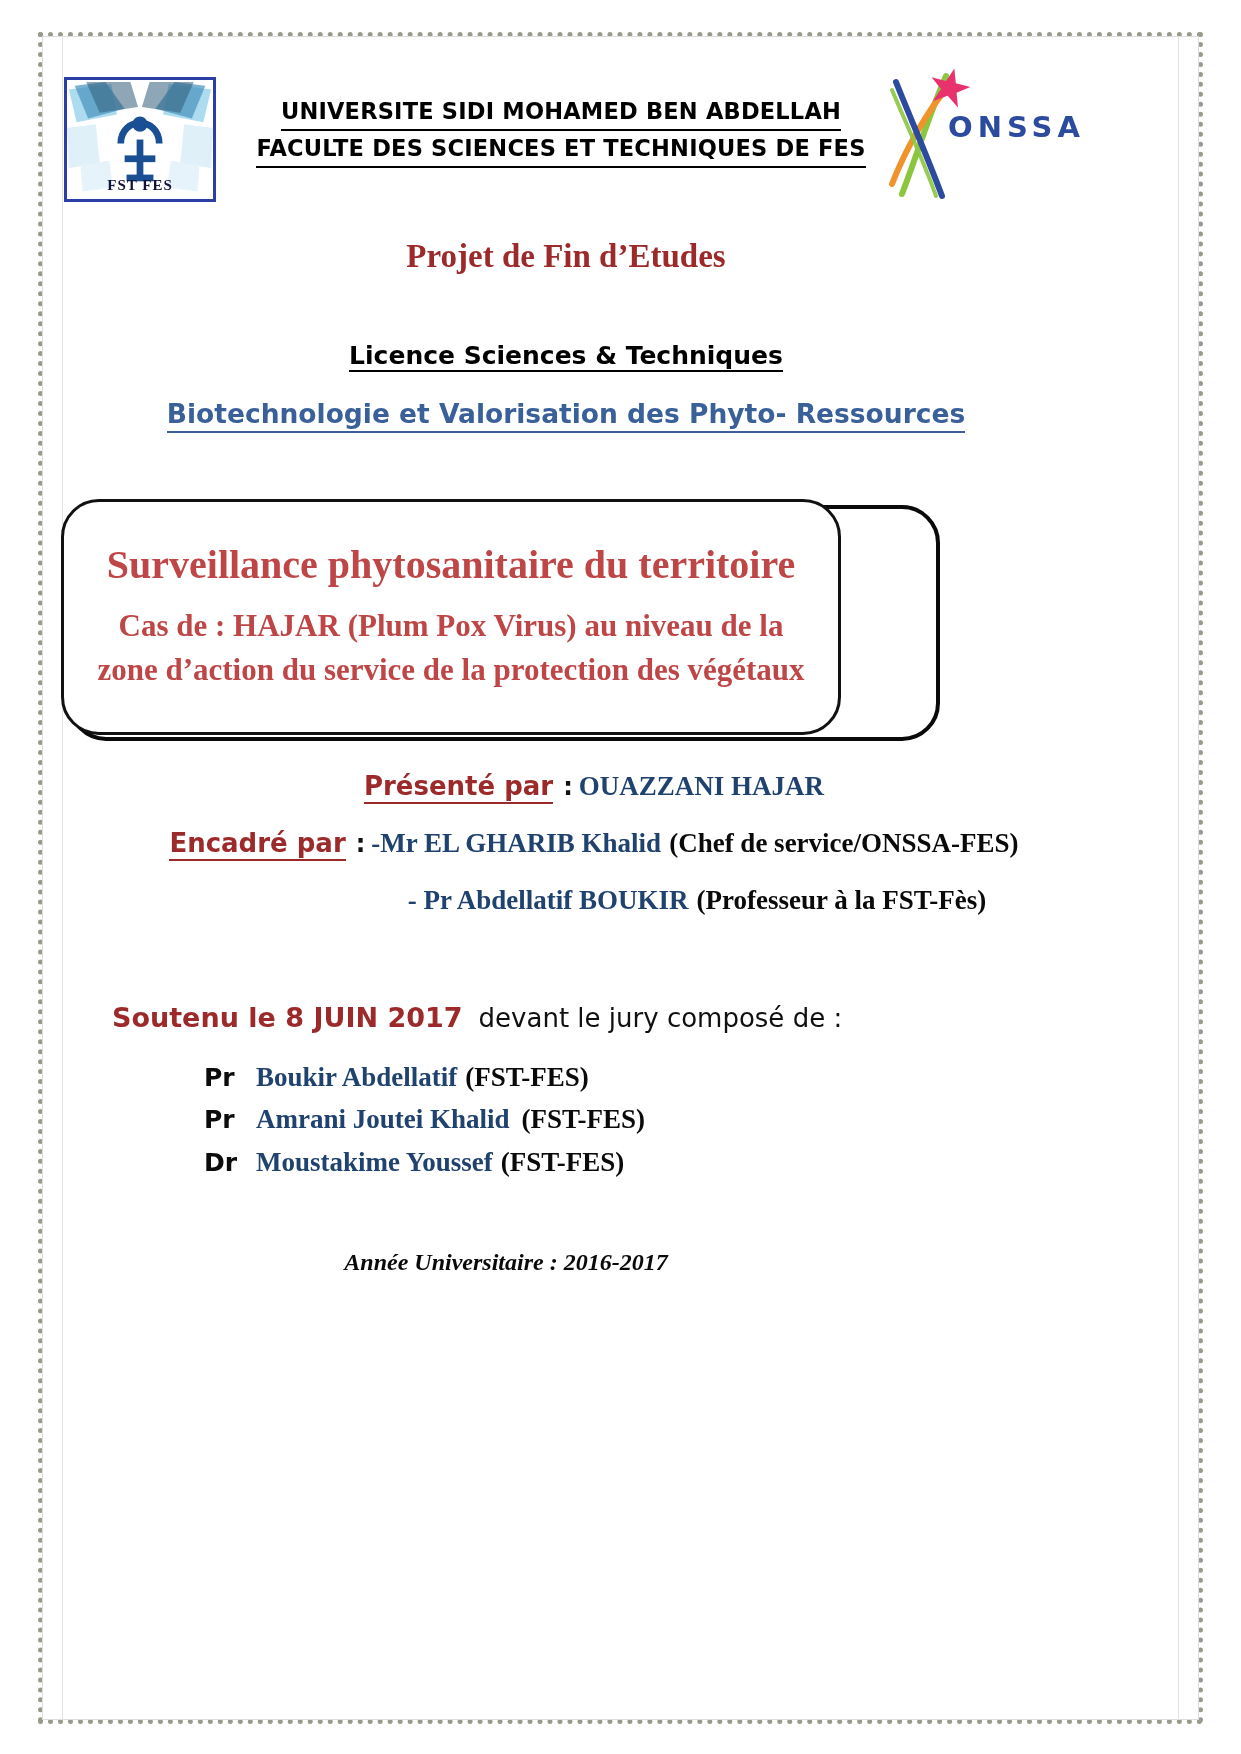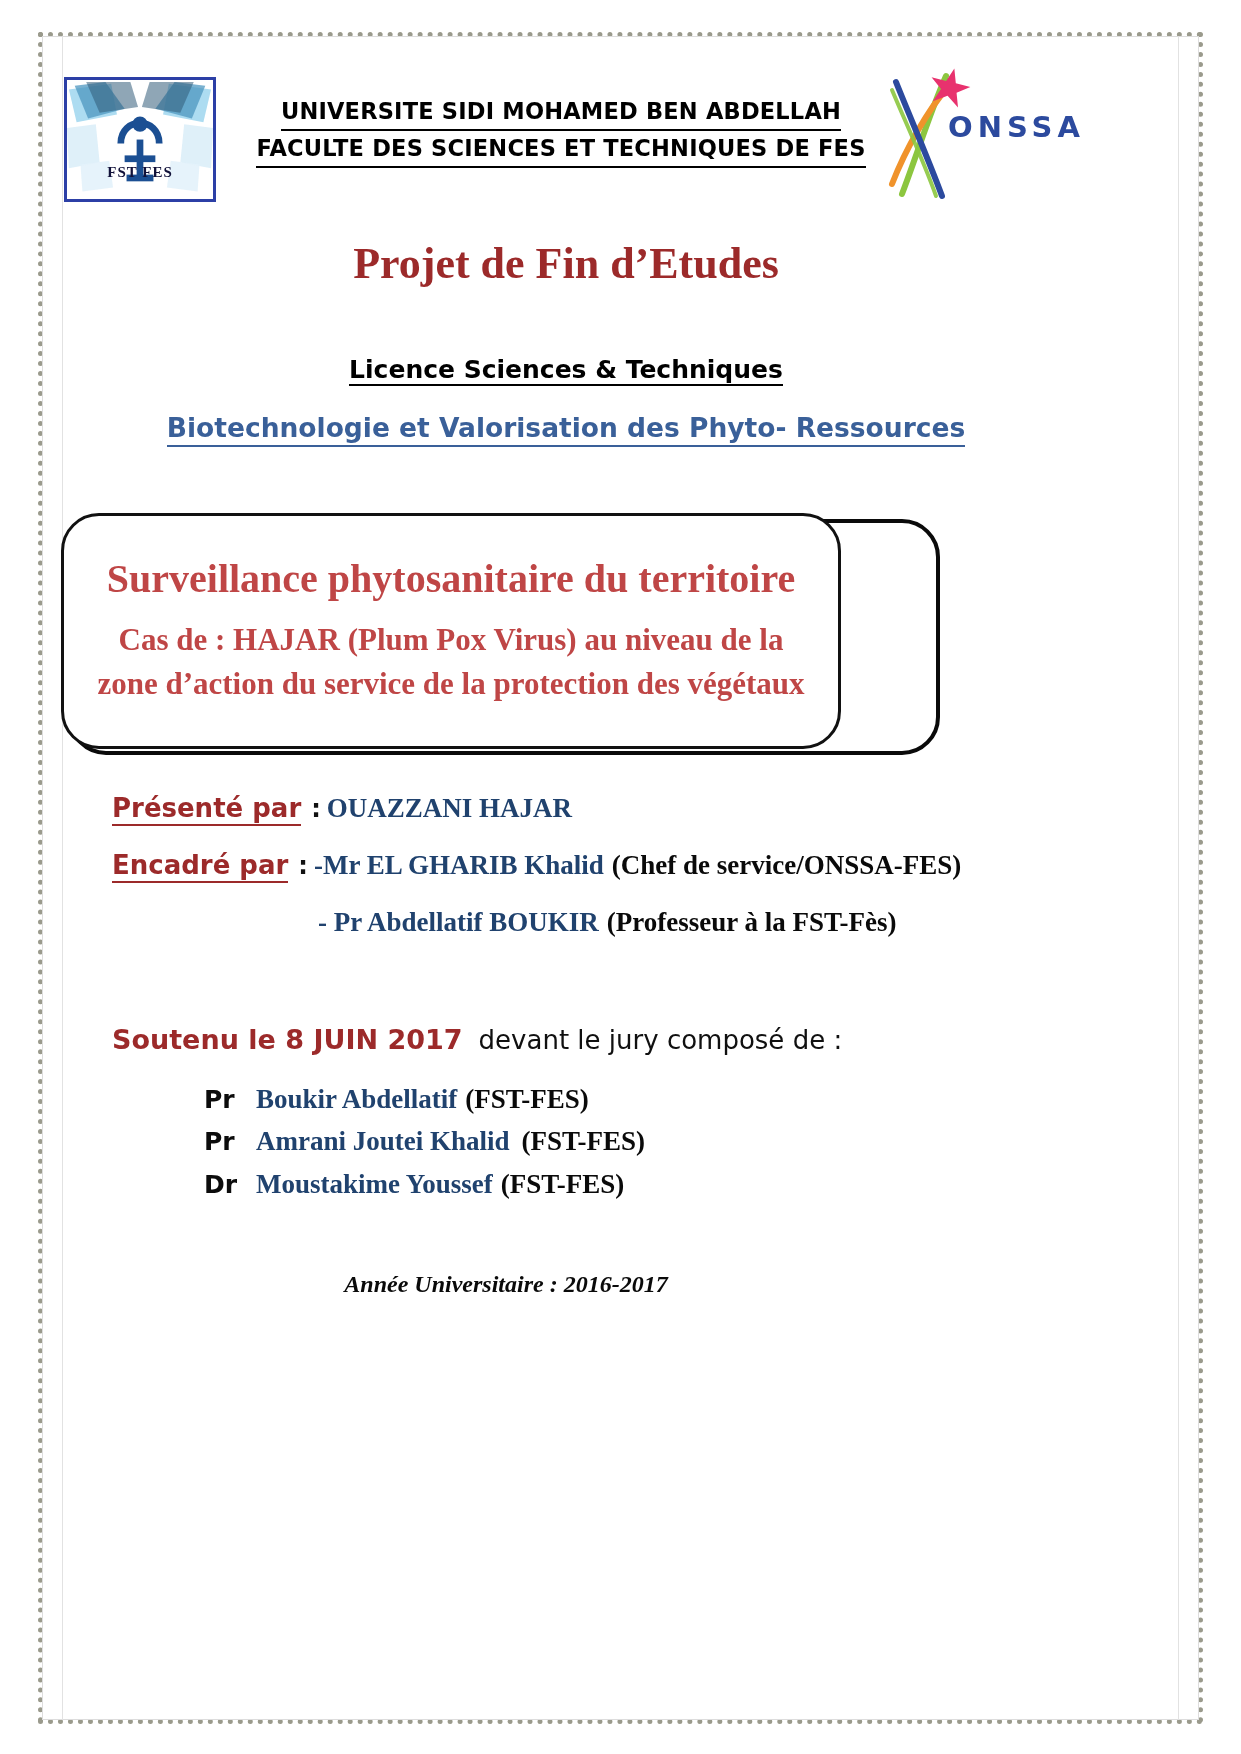--- a/index.html
+++ b/index.html
@@ -71,21 +71,21 @@
     overflow: hidden;
   }
   .fst-logo .rays {
     position: absolute;
     left: 0; top: 0; right: 0; bottom: 0;
   }
   .fst-logo .fst-label {
     position: absolute;
     left: 0;
     right: 0;
-    bottom: 18px;
+    bottom: 5px;
     text-align: center;
     font-family: "Liberation Serif", serif;
     font-weight: bold;
     font-size: 15px;
     letter-spacing: 1px;
     color: #12123a;
   }
 
   .uni-title {
     position: absolute;
@@ -124,21 +124,21 @@
     letter-spacing: 5px;
     color: #2c4a9e;
   }
 
   
   .pfe {
     margin-top: 52px;
     text-align: center;
     font-family: "Liberation Serif", serif;
     font-weight: bold;
-    font-size: 44px;
+    font-size: 33px;
     color: #9c2a2a;
   }
 
   .lst {
     margin-top: 66px;
     text-align: center;
   }
   .lst span {
     display: inline-block;
     font-family: "DejaVu Sans", sans-serif;
@@ -208,22 +208,23 @@
     font-family: "Liberation Serif", serif;
     font-weight: bold;
     font-size: 31px;
     color: #bf4646;
     text-align: center;
     line-height: 1.42;
   }
 
   
   .credits {
-    margin-top: 34px;
+    margin-top: 26px;
     padding-left: 56px;
+    text-align: center;
   }
   .cred-row {
     margin-bottom: 26px;
     white-space: nowrap;
   }
   .lbl {
     font-family: "DejaVu Sans", sans-serif;
     font-weight: bold;
     font-size: 26px;
     color: #9c2a2a;

